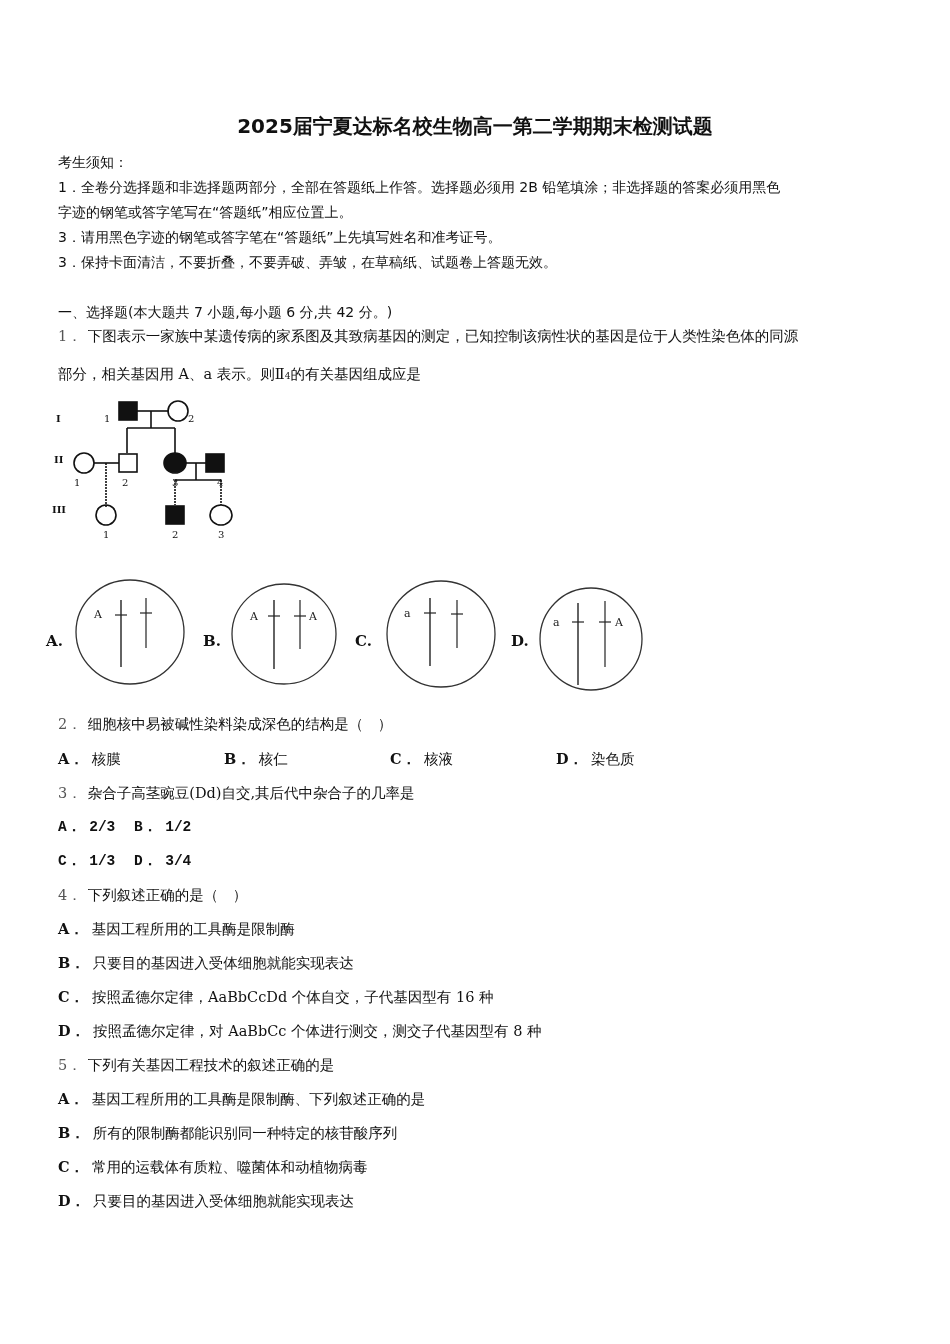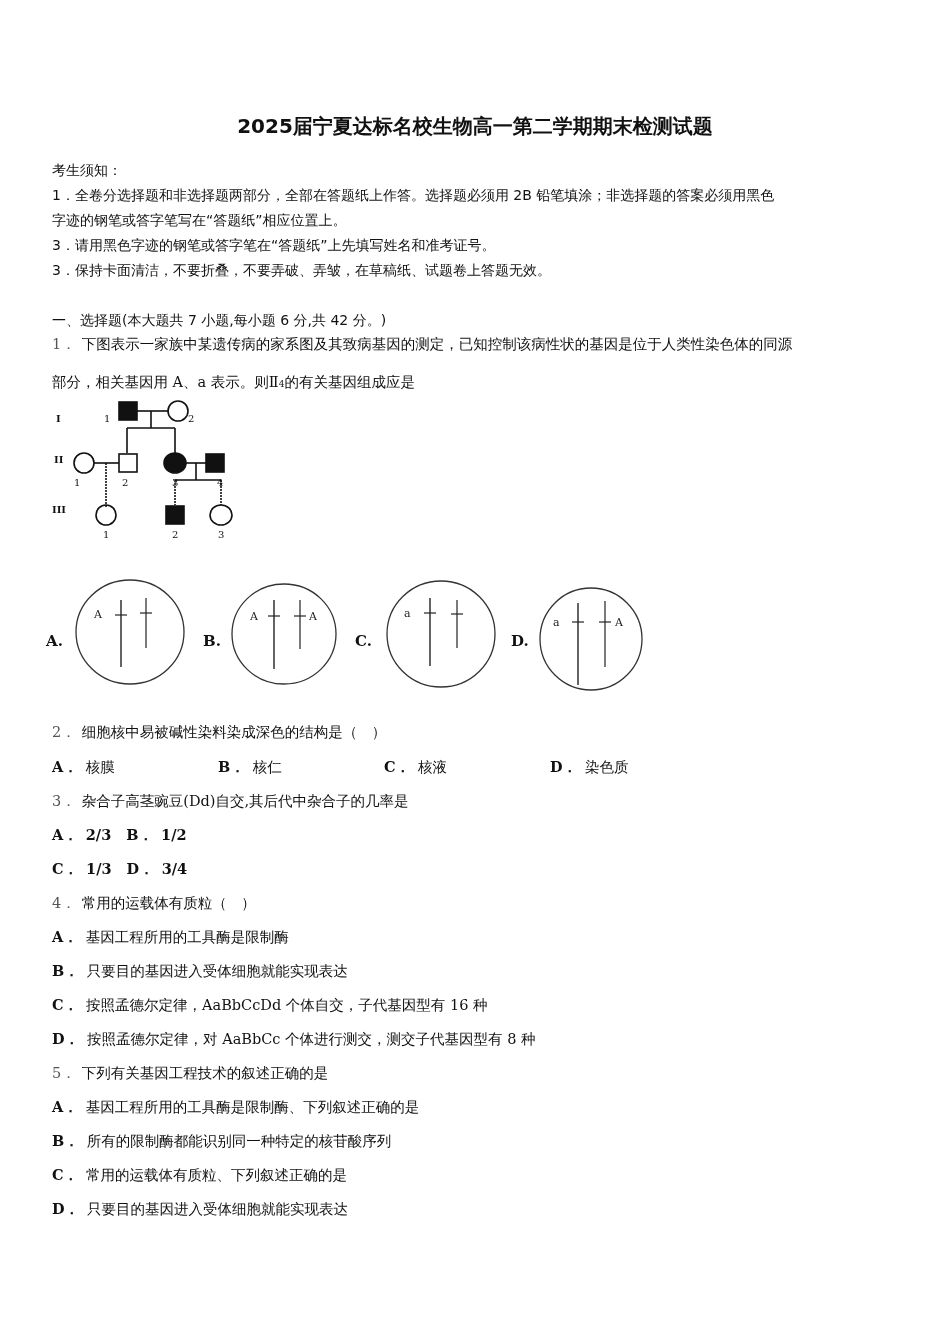--- a/index.html
+++ b/index.html
@@ -1,24 +1,24 @@
 <!DOCTYPE html>
 <html><head>
 <meta charset="utf-8">
 <style>
   html, body { margin: 0; padding: 0; background: #ffffff; }
   body { width: 950px; height: 1344px; position: relative; overflow: hidden;
          font-family: "DejaVu Serif", "Liberation Serif", serif; color: #111; }
   .title { position: absolute; top: 113px; left: 0; width: 950px; text-align: center;
            font-family: "DejaVu Sans", "Liberation Sans", sans-serif; font-weight: bold; font-size: 20px; letter-spacing: 0px; }
-  .line { position: absolute; left: 52px; font-size: 14.5px; white-space: nowrap; line-height: 20px; margin-top: 8px; }
+  .line { position: absolute; left: 58px; font-size: 14.5px; white-space: nowrap; line-height: 20px; }
   .notice { font-family: "DejaVu Sans", "Liberation Sans", sans-serif; font-size: 14px; }
   .qnum { color: #555; margin-right: 6px; }
   .opt-letter { font-weight: bold; margin-right: 8px; }
-  .bold { font-weight: bold; }
+  .bold { font-weight: bold; font-family: Liberation Mono, monospace; }
   .sub { font-size: 9px; vertical-align: baseline; }
   .pedigree { position: absolute; left: 46px; top: 393px; }
   .chromo { position: absolute; top: 578px; }
   .chromo-label { position: absolute; font-weight: bold; font-size: 15px; }
 </style>
 </head>
 <body>
 
 <div class="title">2025届宁夏达标名校生物高一第二学期期末检测试题</div>
 
@@ -135,26 +135,26 @@
 <div class="line bold" style="top:817px">
   <span><span class="opt-letter">A．</span><span>2/3</span></span>
   <span style="margin-left:10px"><span class="opt-letter">B．</span><span>1/2</span></span>
 </div>
 <div class="line bold" style="top:851px">
   <span><span class="opt-letter">C．</span><span>1/3</span></span>
   <span style="margin-left:10px"><span class="opt-letter">D．</span><span>3/4</span></span>
 </div>
 
 <div class="line" style="top:885px">
-  <span class="qnum">4．</span><span>常用的运载体有质粒（　）</span>
+  <span class="qnum">4．</span><span>下列叙述正确的是（　）</span>
 </div>
 <div class="line" style="top:919px"><span class="opt-letter">A．</span><span>基因工程所用的工具酶是限制酶</span></div>
 <div class="line" style="top:953px"><span class="opt-letter">B．</span><span>只要目的基因进入受体细胞就能实现表达</span></div>
 <div class="line" style="top:987px"><span class="opt-letter">C．</span><span>按照孟德尔定律，AaBbCcDd 个体自交，子代基因型有 16 种</span></div>
 <div class="line" style="top:1021px"><span class="opt-letter">D．</span><span>按照孟德尔定律，对 AaBbCc 个体进行测交，测交子代基因型有 8 种</span></div>
 
 <div class="line" style="top:1055px">
   <span class="qnum">5．</span><span>下列有关基因工程技术的叙述正确的是</span>
 </div>
 <div class="line" style="top:1089px"><span class="opt-letter">A．</span><span>基因工程所用的工具酶是限制酶、下列叙述正确的是</span></div>
 <div class="line" style="top:1123px"><span class="opt-letter">B．</span><span>所有的限制酶都能识别同一种特定的核苷酸序列</span></div>
-<div class="line" style="top:1157px"><span class="opt-letter">C．</span><span>常用的运载体有质粒、下列叙述正确的是</span></div>
+<div class="line" style="top:1157px"><span class="opt-letter">C．</span><span>常用的运载体有质粒、噬菌体和动植物病毒</span></div>
 <div class="line" style="top:1191px"><span class="opt-letter">D．</span><span>只要目的基因进入受体细胞就能实现表达</span></div>
 
 </body></html>

